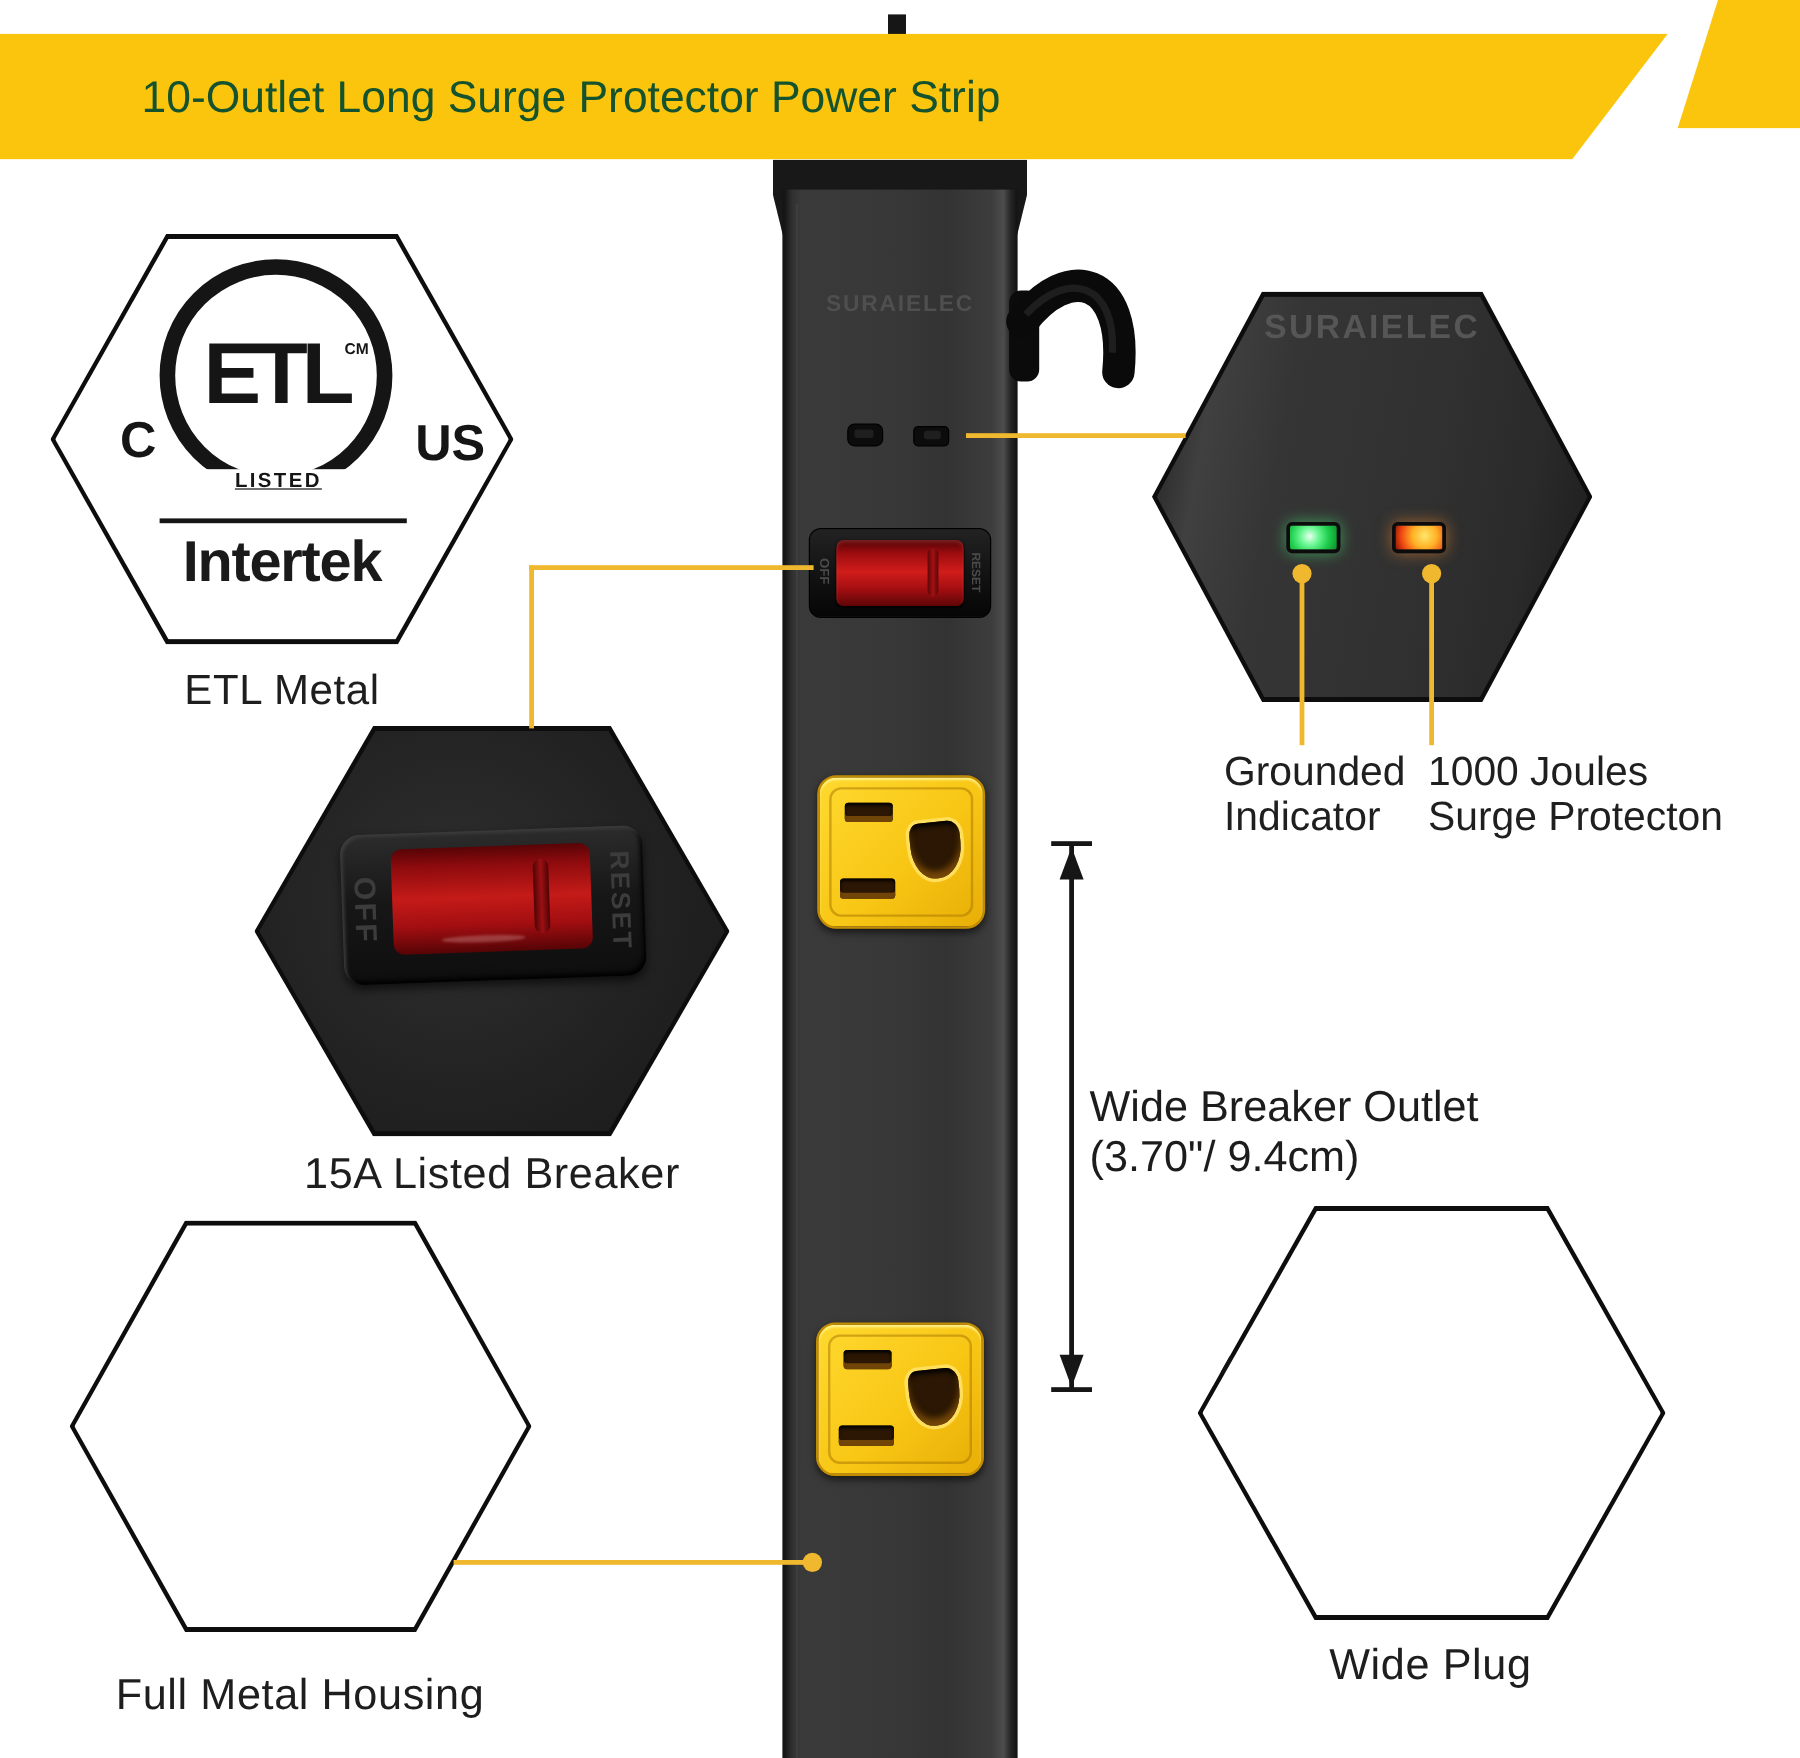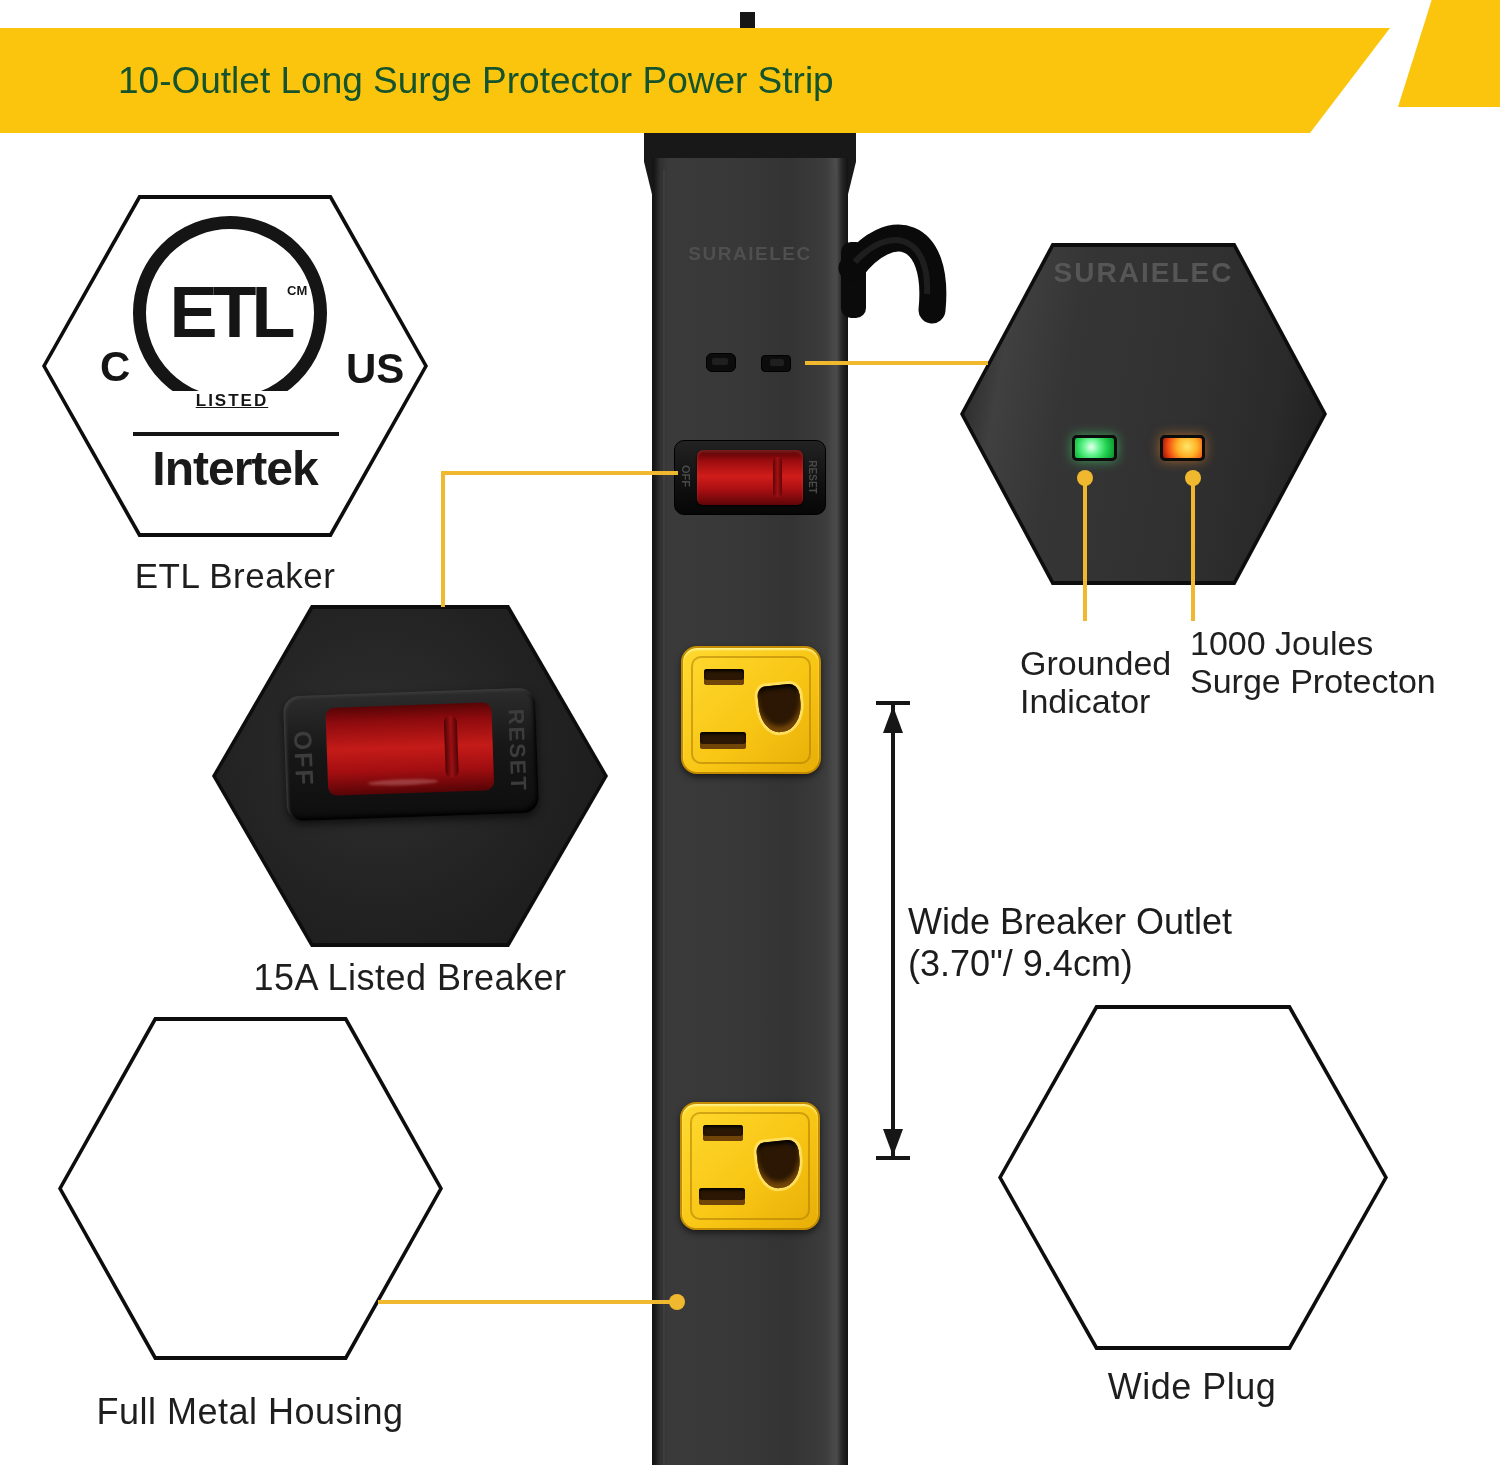--- a/index.html
+++ b/index.html
@@ -102,21 +102,21 @@
     <div class="abs" style="left:91px;top:24px;width:194px;height:186px;display:flex;align-items:center;justify-content:center;
                 font-size:72px;font-weight:bold;color:#151515;letter-spacing:-5px;">ETL</div>
     <div class="abs" style="left:245px;top:88px;font-size:13px;font-weight:bold;color:#151515;">CM</div>
     <div class="abs" style="left:115px;top:196px;width:150px;text-align:center;font-size:17px;font-weight:bold;
                 letter-spacing:2px;color:#151515;background:#fff;text-decoration:underline;">LISTED</div>
     <div class="abs" style="left:58px;top:148px;font-size:42px;font-weight:bold;color:#151515;">C</div>
     <div class="abs" style="left:304px;top:150px;font-size:42px;font-weight:bold;color:#151515;">US</div>
     <div class="abs" style="left:91px;top:237px;width:206px;height:4px;background:#151515;"></div>
     <div class="abs" style="left:40px;top:246px;width:306px;text-align:center;font-size:48px;font-weight:bold;color:#1a1a1a;letter-spacing:-1px;">Intertek</div>
   </div>
-  <div class="abs label" style="left:60px;top:556px;width:350px;font-size:35px;">ETL Breaker</div>
+  <div class="abs label" style="left:60px;top:556px;width:350px;font-size:35px;">ETL Metal</div>
 
   <div class="abs hexclip hex-border" style="left:212px;top:605px;width:396px;height:342px;">
     <div class="hex-inner" style="background:radial-gradient(circle at 42% 42%, #2f2f2f 0, #222 55%, #191919 100%);"></div>
 
     <div class="abs" style="left:73px;top:87px;width:252px;height:125px;border-radius:16px;transform:rotate(-2deg);
                 background:linear-gradient(180deg,#2c2c2c 0,#171717 45%,#0e0e0e 100%);
                 box-shadow:inset 2px 2px 3px #3d3d3d, inset -2px -3px 4px #000, 0 4px 8px rgba(0,0,0,.6);">
       <div class="abs" style="left:-16px;top:50px;width:70px;height:26px;line-height:26px;text-align:center;transform:rotate(90deg);
                   font-size:25px;font-weight:bold;color:#3c3c3c;letter-spacing:2px;">OFF</div>
       <div class="abs" style="left:42px;top:13px;width:166px;height:88px;border-radius:9px;
@@ -168,21 +168,21 @@
                 box-shadow:0 0 12px rgba(70,240,120,.55);"></div>
     <div class="abs light" style="left:200px;top:192px;width:45px;height:26px;box-sizing:border-box;
                 background:radial-gradient(circle at 62% 42%, #ffe66a 0, #ffb126 38%, #f04a12 72%, #8f1204 100%);
                 box-shadow:0 0 12px rgba(250,140,40,.55);"></div>
   </div>
 
   <div class="abs dot" style="left:1077px;top:470px;"></div>
   <div class="abs gold" style="left:1083px;top:484px;width:4px;height:137px;"></div>
   <div class="abs dot" style="left:1185px;top:470px;"></div>
   <div class="abs gold" style="left:1191px;top:484px;width:4px;height:137px;"></div>
-  <div class="abs pre" style="left:1020px;top:624px;width:165px;font-size:34px;line-height:38px;color:#1f1f1f;margin-top:20px;">Grounded
+  <div class="abs pre" style="left:1020px;top:624px;width:165px;font-size:34px;line-height:38px;color:#1f1f1f;">Grounded
 Indicator</div>
   <div class="abs pre" style="left:1190px;top:624px;width:260px;font-size:34px;line-height:38px;color:#1f1f1f;">1000 Joules
 Surge Protecton</div>
 
   <div class="abs hexclip hex-border" style="left:998px;top:1005px;width:390px;height:345px;">
     <div class="hex-inner" style="background:#fff;"></div>
     <svg width="390" height="345" viewBox="0 0 390 345">
       <defs>
         <linearGradient id="pin" x1="0" y1="0" x2="1" y2="0">
           <stop offset="0" stop-color="#8a8a8a"></stop>

